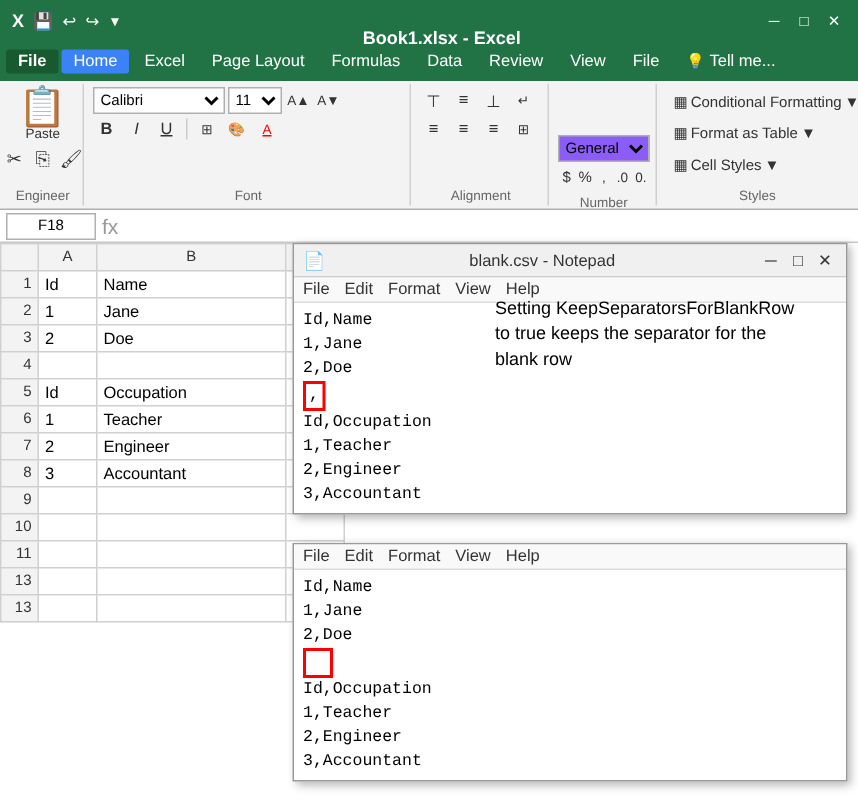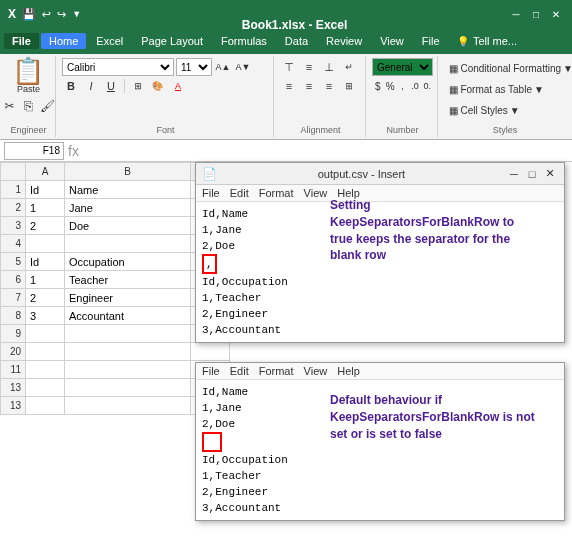--- a/index.html
+++ b/index.html
@@ -32,21 +32,21 @@
     .menu-item {
       color: white;
       padding: 2px 8px;
       font-size: 11px;
       cursor: pointer;
       border-radius: 2px;
     }
     .menu-item:hover, .menu-item.active { background: #19592f; }
     .menu-item.file { background: #185a30; font-weight: 600; }
     .font-select {
-      width: 112px;
+      width: 88px;
       height: 18px;
       font-size: 10px;
       border: 1px solid #b0b0b0;
       background: white;
     }
     .size-select {
       width: 36px;
       height: 18px;
       font-size: 10px;
       border: 1px solid #b0b0b0;
@@ -68,40 +68,41 @@
     .icon-btn.bold { font-weight: bold; }
     .icon-btn.italic { font-style: italic; }
     .icon-btn.underline { text-decoration: underline; }
 
     
     .fmt-select {
       width: 70px;
       height: 18px;
       font-size: 10px;
       border: 1px solid #b0b0b0;
-      background: #15803d;
+      background: #8b5cf6;
+      margin-top: 32px;
     }
 
     
     .formula-bar {
       display: flex;
       align-items: center;
       height: 22px;
       border-bottom: 1px solid #c8c8c8;
       background: white;
       padding: 0 4px;
       gap: 4px;
     }
     .name-box {
       width: 60px;
       height: 18px;
       border: 1px solid #b0b0b0;
       font-size: 10px;
       padding: 0 3px;
-      text-align: right;
+      text-align: center;
     }
     .formula-input {
       flex: 1;
       height: 18px;
       border: none;
       font-size: 11px;
       outline: none;
     }
     .sheet-table {
       border-collapse: collapse;
@@ -166,22 +167,22 @@
       font-family: 'Courier New', monospace;
       font-size: 11px;
       line-height: 16px;
       background: white;
     }
 
     
     .annotation {
       position: absolute;
       font-size: 12px;
-      font-weight: bold;
-      color: #4c1d95;
+      font-weight: normal;
+      color: #000000;
       line-height: 1.4;
       width: 210px;
     }
 
     .main-area {
       position: relative;
       display: flex;
       height: 430px;
     }
 
@@ -422,21 +423,21 @@
       <td class="cell">Accountant</td>
       <td class="cell"></td>
     </tr>
     <tr>
       <td class="row-header">9</td>
       <td class="cell"></td>
       <td class="cell"></td>
       <td class="cell"></td>
     </tr>
     <tr>
-      <td class="row-header">20</td>
+      <td class="row-header">10</td>
       <td class="cell"></td>
       <td class="cell"></td>
       <td class="cell"></td>
     </tr>
     <tr>
       <td class="row-header">11</td>
       <td class="cell"></td>
       <td class="cell"></td>
       <td class="cell"></td>
     </tr>
@@ -451,21 +452,21 @@
       <td class="cell"></td>
       <td class="cell"></td>
       <td class="cell"></td>
     </tr>
   </tbody>
     </table>
 
   <div class="notepad-window" style="left:195px;top:0px;z-index:10;">
     <div class="notepad-title">
       <span style="font-size:12px;">📄</span>
-      <span class="notepad-title-text">output.csv - Insert</span>
+      <span class="notepad-title-text">blank.csv - Notepad</span>
       <div style="display:flex;gap:2px;">
         <span class="window-btn" style="color:#333;">─</span>
         <span class="window-btn" style="color:#333;">□</span>
         <span class="window-btn" style="color:#333;">✕</span>
       </div>
     </div>
     <div class="notepad-menu">
       <span class="notepad-menu-item">File</span>
       <span class="notepad-menu-item">Edit</span>
       <span class="notepad-menu-item">Format</span>
@@ -503,17 +504,14 @@
       <div>1,Jane</div>
       <div>2,Doe</div>
       <div style="border:2px solid red;display:inline-block;padding:0 2px;min-width:20px;min-height:14px;">&nbsp;</div>
       <div>Id,Occupation</div>
       <div>1,Teacher</div>
       <div>2,Engineer</div>
       <div>3,Accountant</div>
     </div>
   </div>
 
-  <div class="annotation" style="left:330px;top:230px;z-index:15;">
-    <span>Default behaviour if KeepSeparatorsForBlankRow is not set or is set to false</span>
-  </div>
 
 </div>
 
 </body></html>

